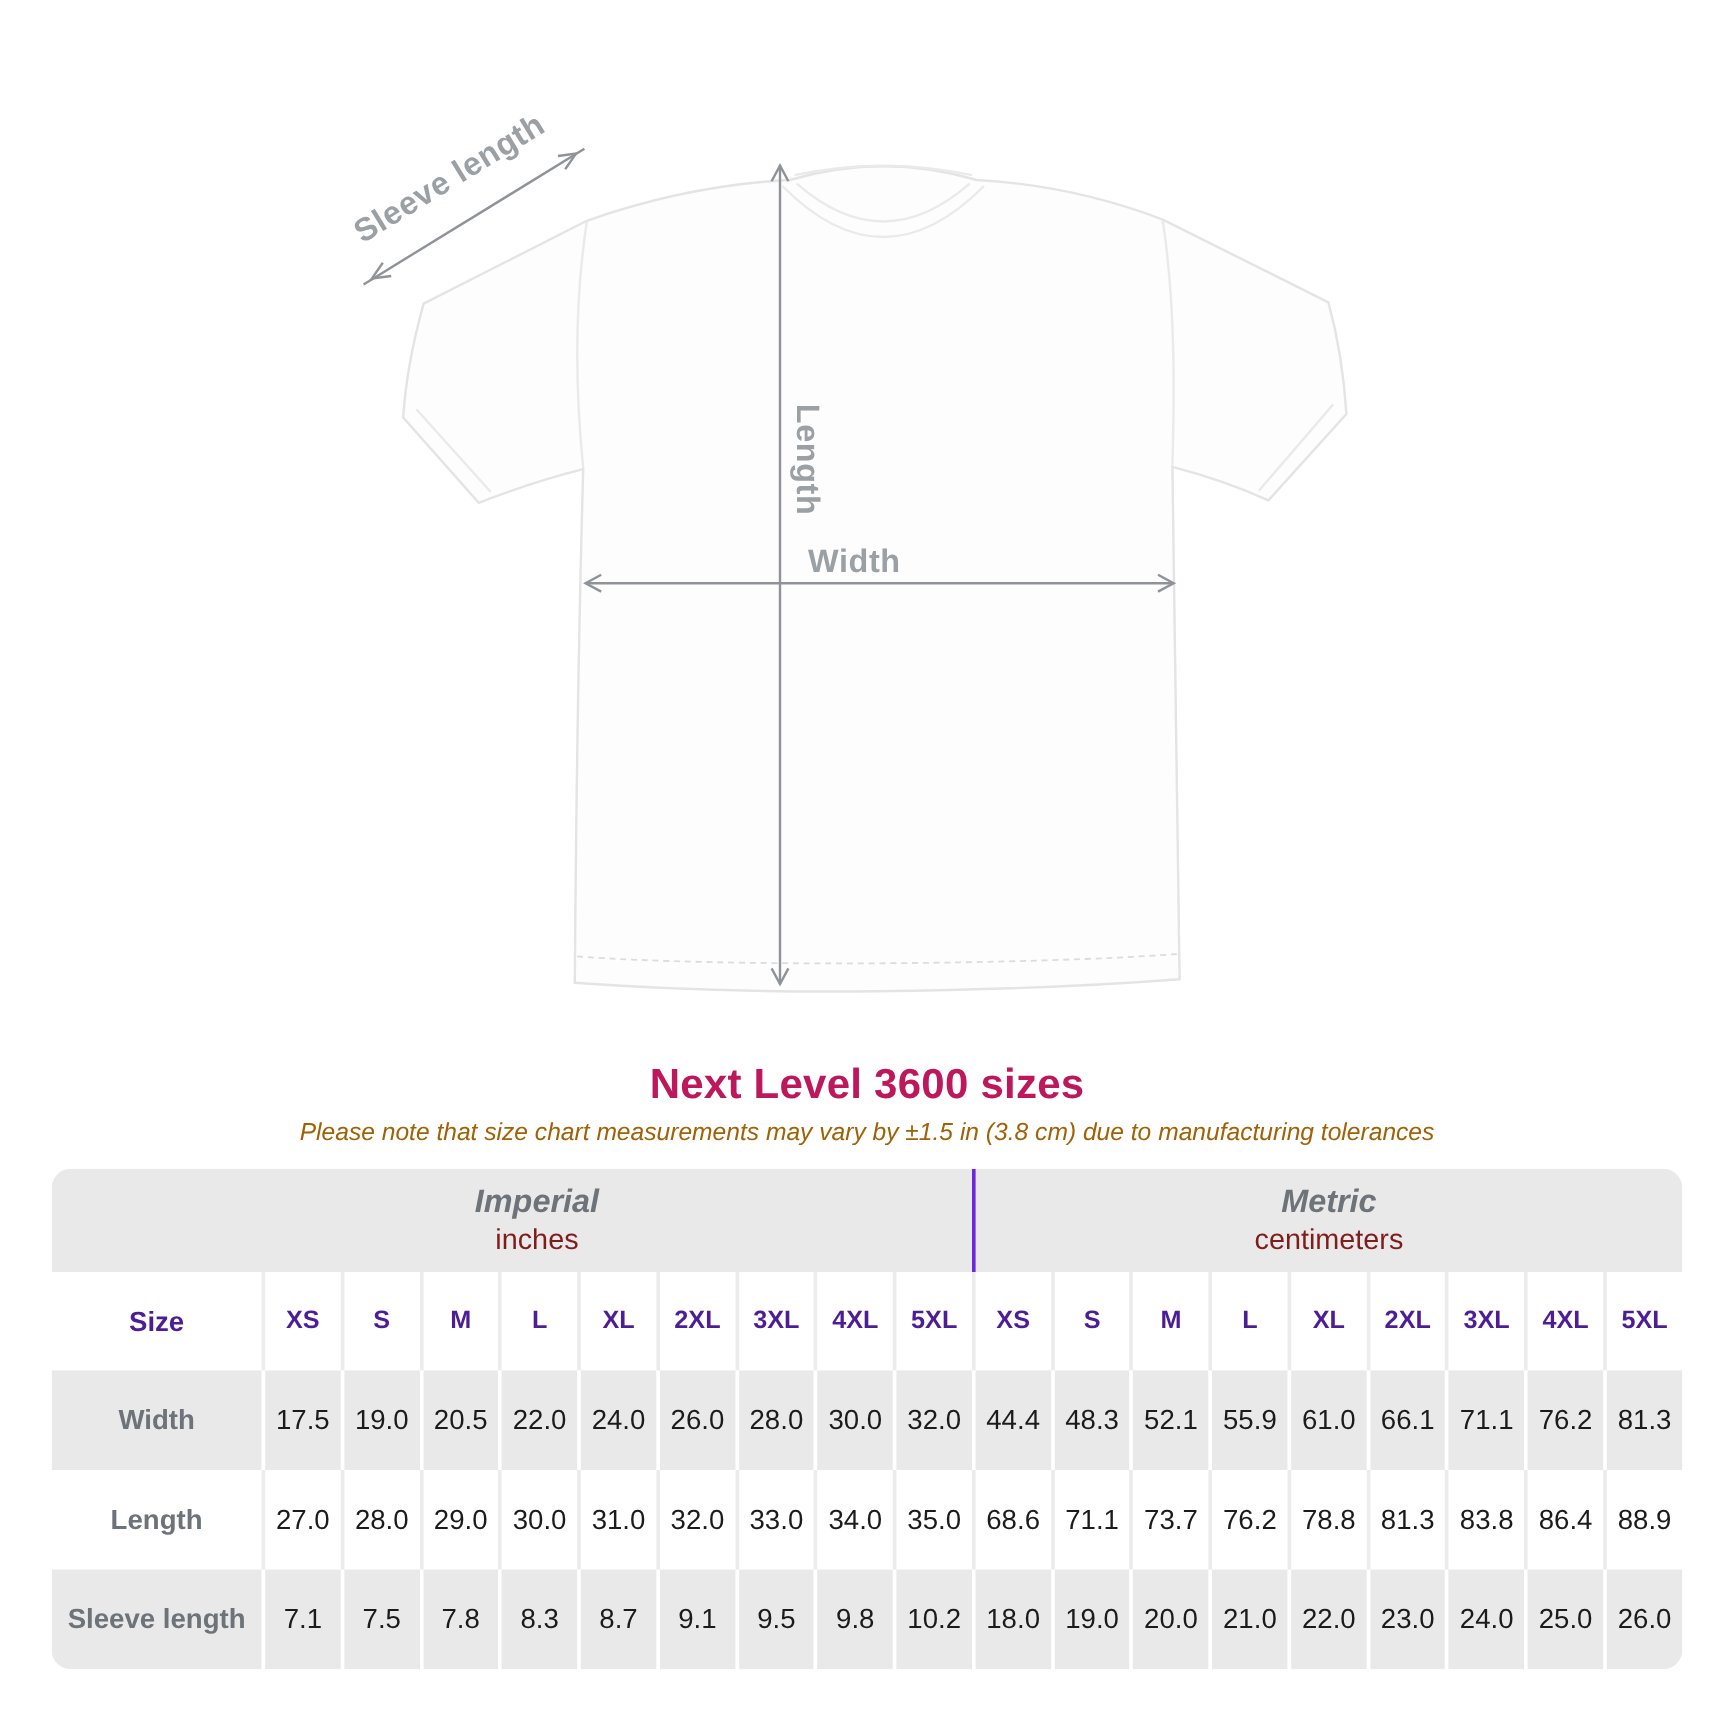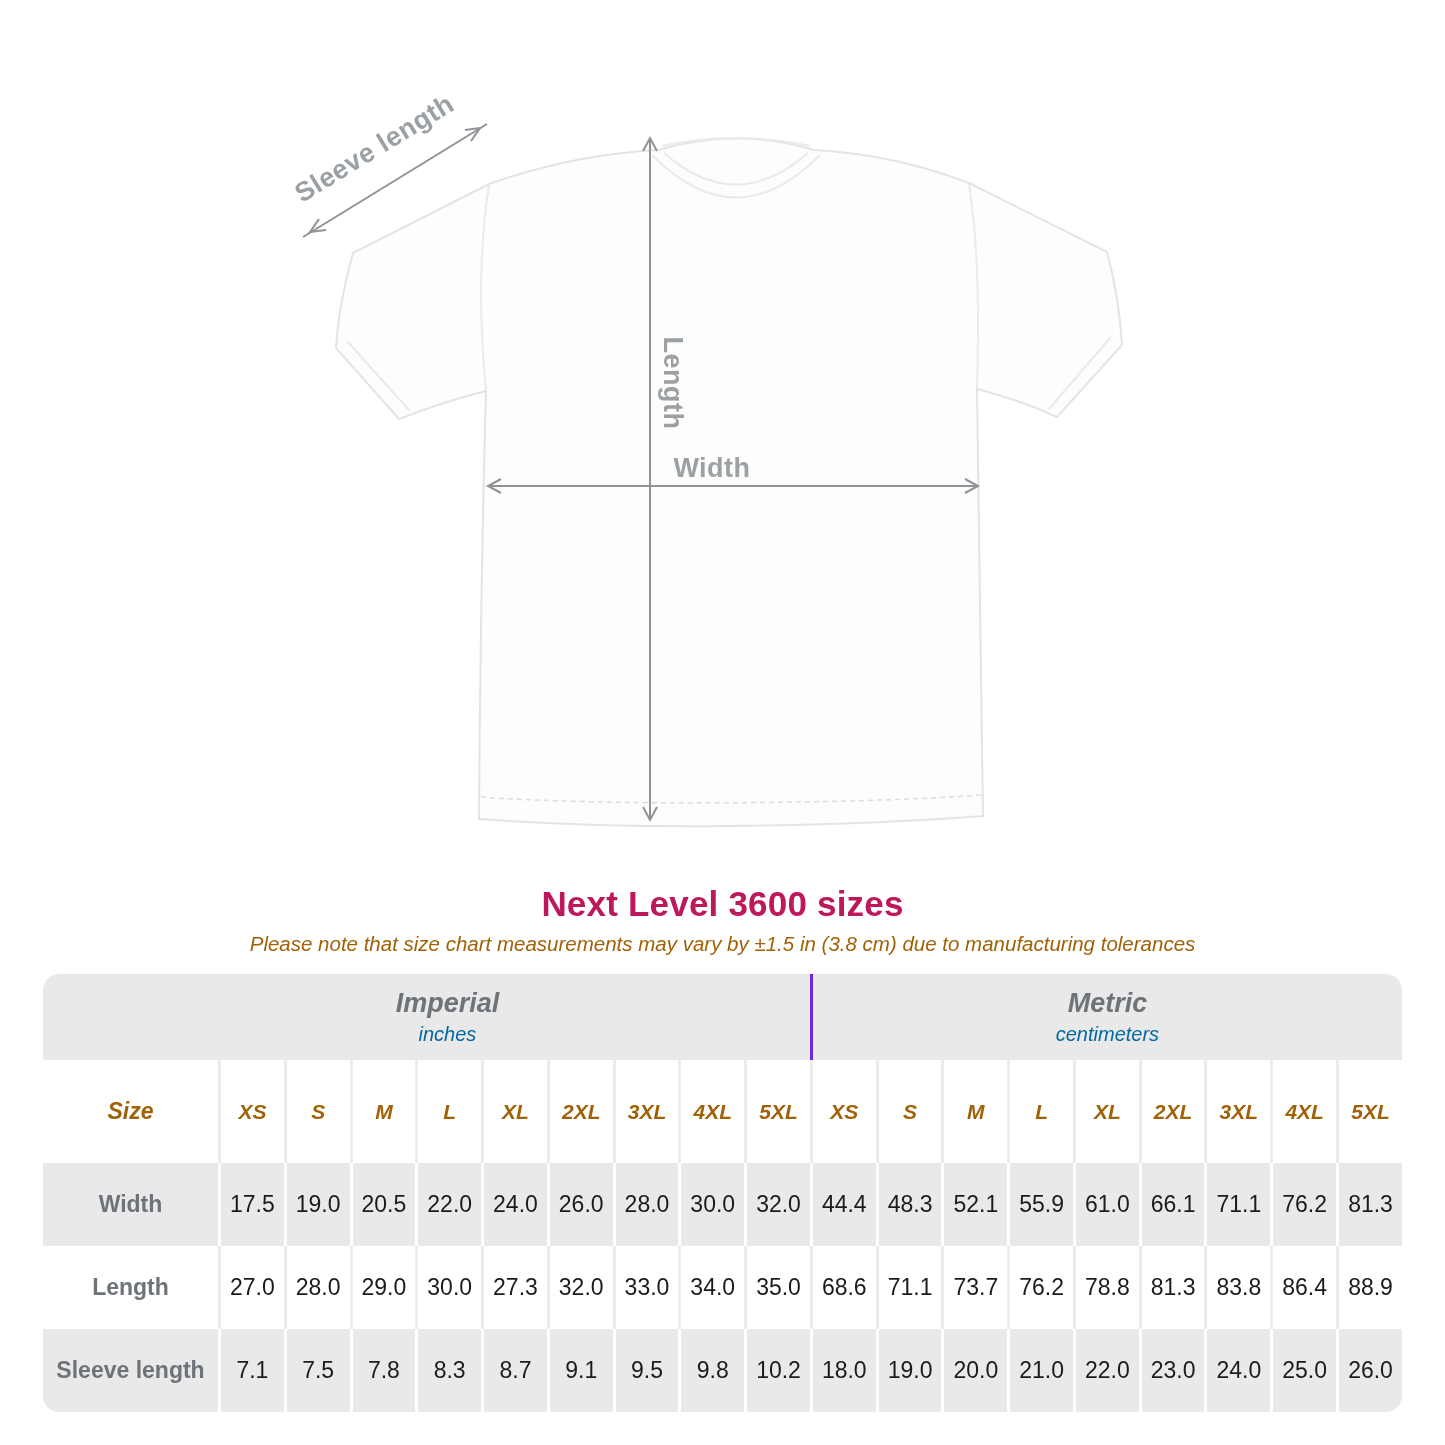--- a/index.html
+++ b/index.html
@@ -32,28 +32,28 @@
   }
   .size-table th, .size-table td {
     box-sizing: border-box; text-align: center; vertical-align: middle;
     padding: 0; font-weight: normal;
   }
   col.c-label { width: 175px; }
   
   tr.band td { background: #e9e9e9; height: 86px; }
   tr.band td.metric-cell { border-left: 3px solid #6d28d9; }
   .g-label { font-size: 27px; font-weight: bold; font-style: italic; color: #6d7379; line-height: 1.25; }
-  .g-unit  { font-size: 20px; font-style: italic; color: #0369a1; line-height: 1.3; }
+  .g-unit  { font-size: 24px; color: #7f1d1d; line-height: 1.3; }
   tr.band td.imperial-cell .band-inner { padding-left: 42px; }
   
   tr.row-white { background: #ffffff; }
   tr.row-white th + th, tr.row-white th + td, tr.row-white td + td { border-left: 3px solid #ececec; }
   tr.row-gray { background: #e9e9e9; }
   tr.row-gray th + th, tr.row-gray th + td, tr.row-gray td + td { border-left: 3px solid #ffffff; }
-  tr.sizes th { height: 103px; font-size: 21px; font-weight: bold; color: #a16207; font-style: italic; }
+  tr.sizes th { height: 82px; font-size: 21px; font-weight: bold; color: #4c1d95; }
   tr.sizes th.size-head { font-size: 23px; }
   
   tr.data th, tr.data td { height: 83px; }
   tr.data th { font-size: 23px; font-weight: bold; color: #6d7379; }
   tr.data td { font-size: 23px; color: #1b1b1b; }
 </style>
 </head>
 <body>
 
 <div class="page">
@@ -201,21 +201,21 @@
         <td>76.2</td>
         <td>81.3</td>
       </tr>
 
       <tr class="data row-white">
         <th>Length</th>
         <td>27.0</td>
         <td>28.0</td>
         <td>29.0</td>
         <td>30.0</td>
-        <td>27.3</td>
+        <td>31.0</td>
         <td>32.0</td>
         <td>33.0</td>
         <td>34.0</td>
         <td>35.0</td>
         <td>68.6</td>
         <td>71.1</td>
         <td>73.7</td>
         <td>76.2</td>
         <td>78.8</td>
         <td>81.3</td>

